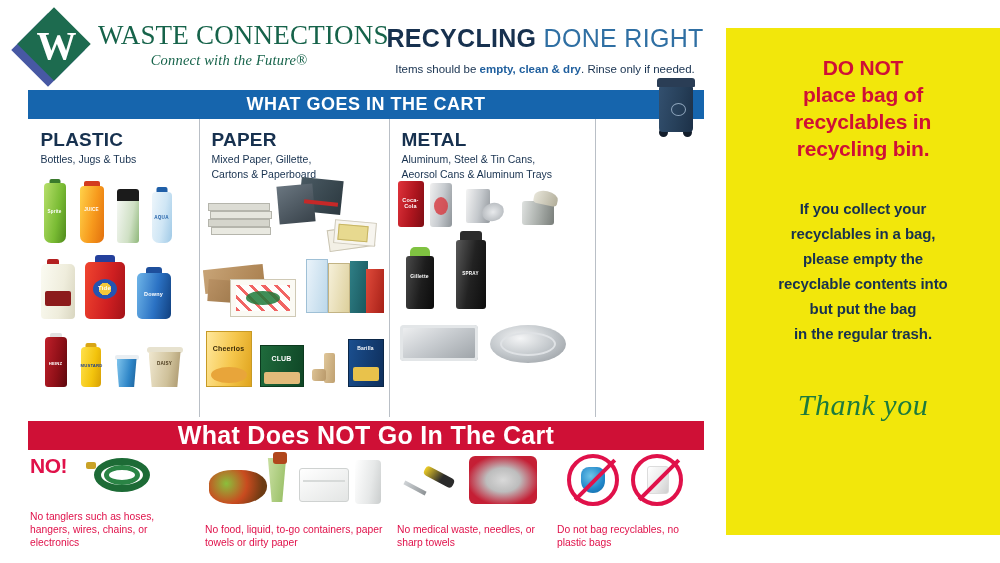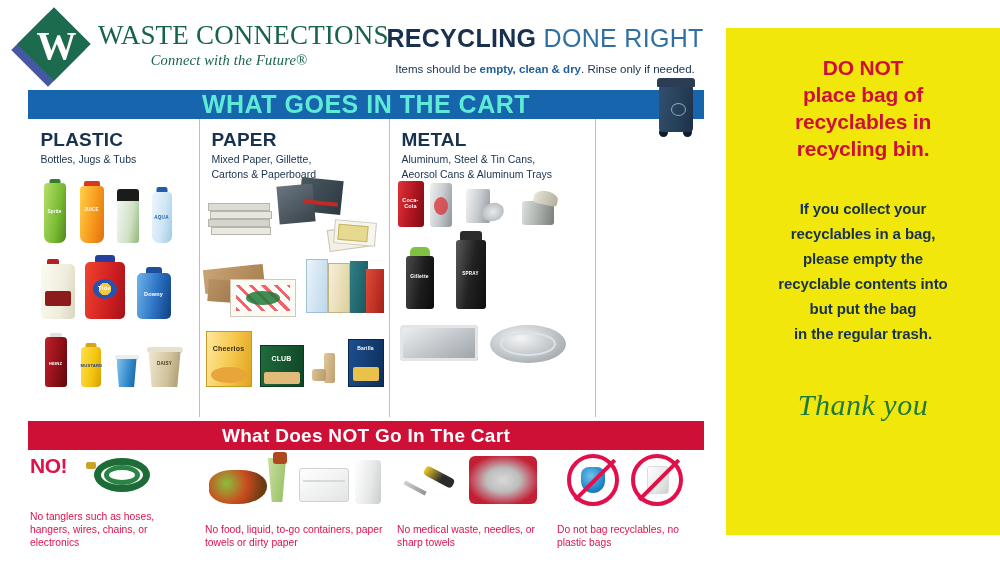--- a/index.html
+++ b/index.html
@@ -55,21 +55,21 @@
     margin-top: 10px; font-size: 11.5px; color: #17314f; line-height: 14px; white-space: nowrap;
   }
   .subline b { color: #1f5f9e; font-weight: 700; }
 
   
   #blue-banner {
     position: absolute; left: 28px; top: 90px; width: 676px; height: 29px;
     background: #1665ad; display: flex; align-items: center; justify-content: center;
   }
   #blue-banner .banner-text {
-    color: #5eead4; font-size: 25px; font-weight: 700; letter-spacing: .5px;
+    color: #ffffff; font-size: 18px; font-weight: 700; letter-spacing: .5px;
   }
 
   
   .cart {
     position: absolute; left: 655px; top: 78px; width: 42px; height: 62px; z-index: 6;
   }
   .cart-lid { position: absolute; left: 2px; top: 0; width: 38px; height: 9px;
     background: #2a3d55; border-radius: 3px 3px 1px 1px; }
   .cart-body { position: absolute; left: 4px; top: 8px; width: 34px; height: 46px;
     background: linear-gradient(100deg,#33506f 0%,#27405a 55%,#1c3047 100%);
@@ -107,21 +107,21 @@
   
   .btl { border-radius: 4px 4px 7px 7px; }
   .cap { position: absolute; left: 50%; transform: translateX(-50%); border-radius: 2px 2px 0 0; }
 
   
   #red-banner {
     position: absolute; left: 28px; top: 421px; width: 676px; height: 29px;
     background: #cf1036; display: flex; align-items: center; justify-content: center;
   }
   #red-banner .banner-text {
-    color: #fff; font-size: 19px; font-weight: 700; letter-spacing: .3px;
+    color: #fff; font-size: 25px; font-weight: 700; letter-spacing: .3px;
   }
 
   
   #not-section { position: absolute; left: 28px; top: 452px; width: 676px; height: 105px; display: flex; }
   .ncol { position: relative; height: 100%; }
   .ncol.n1 { width: 175px; }
   .ncol.n2 { width: 192px; }
   .ncol.n3 { width: 160px; }
   .ncol.n4 { width: 149px; }
   .no-word { position: absolute; left: 2px; top: 2px; font-size: 21px; font-weight: 700; color: #e0114a; letter-spacing: -.5px; }

